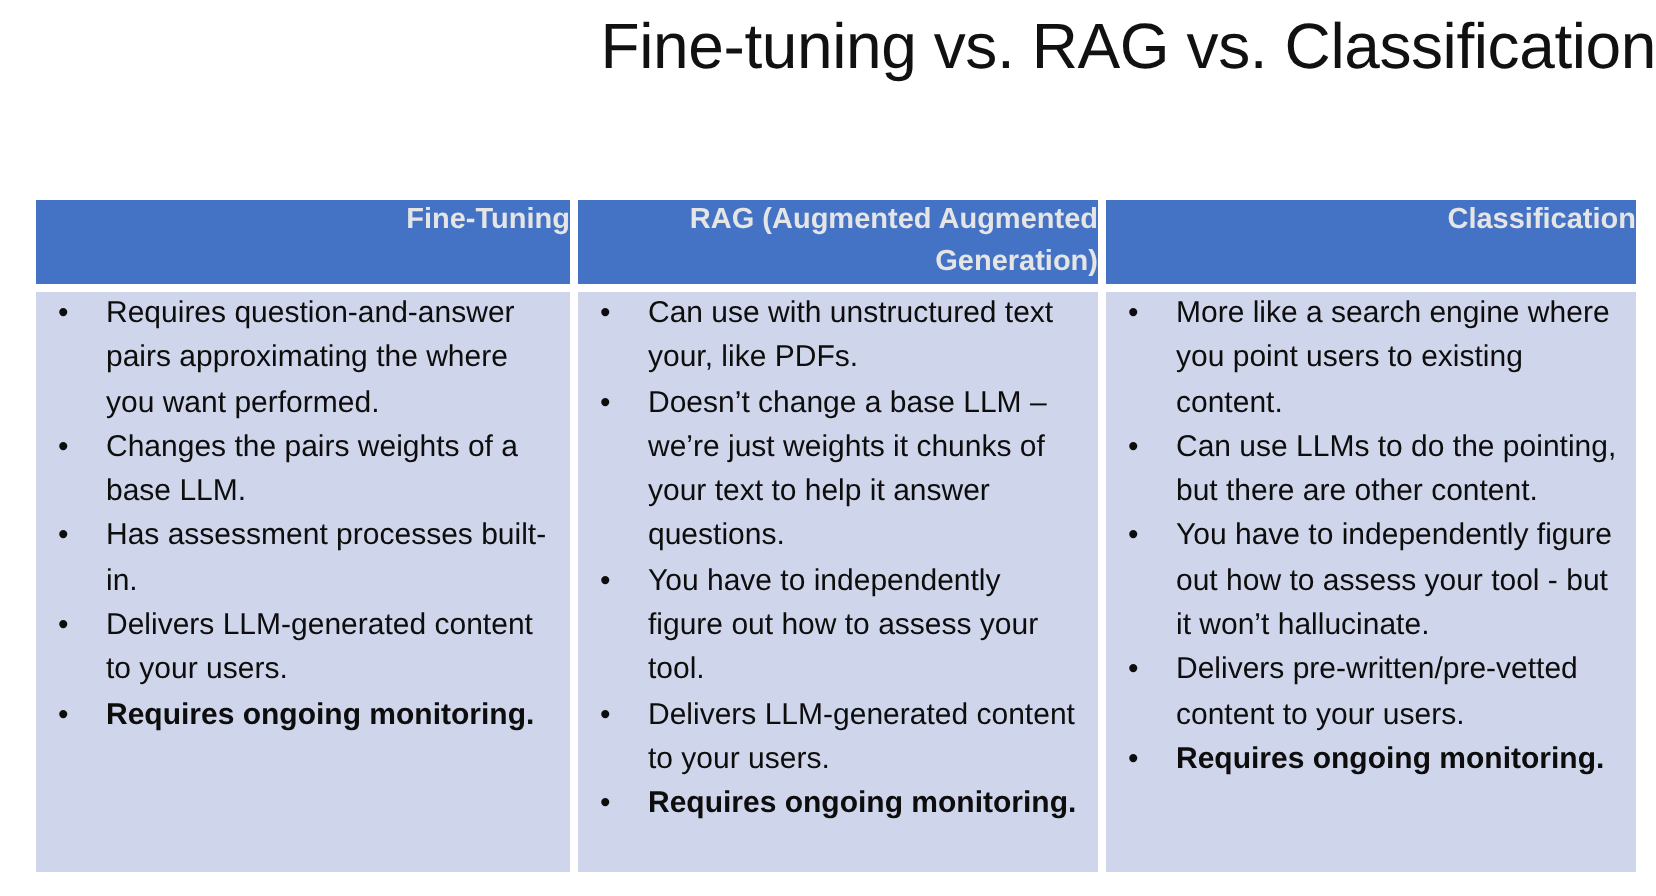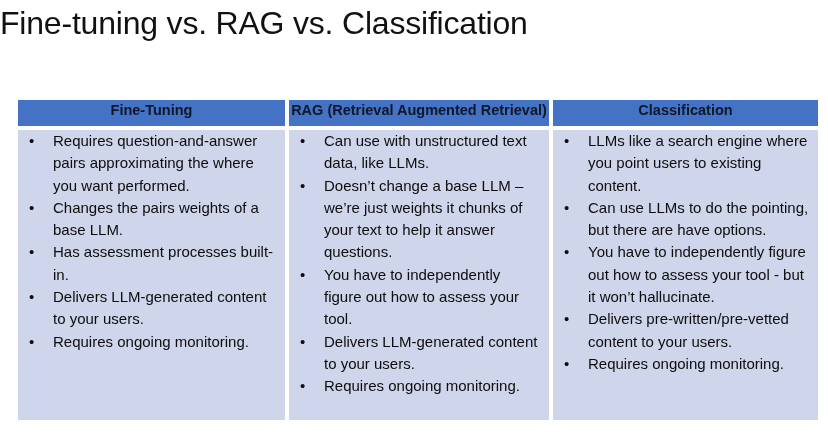--- a/index.html
+++ b/index.html
@@ -19,21 +19,21 @@
     width: 828px;
     height: 448px;
     background: #ffffff;
   }
 
   .slide-title {
     position: absolute;
     left: 0;
     top: 2px;
     width: 828px;
-    text-align: left;
+    text-align: right;
     font-size: 32px;
     font-weight: 400;
     color: #111111;
     letter-spacing: -0.2px;
     line-height: 42px;
     white-space: nowrap;
   }
 
   .comparison-table {
     position: absolute;
@@ -52,27 +52,27 @@
     margin: 0;
     vertical-align: top;
   }
 
   .col-1 { width: 267px; }
   .col-2 { width: 260px; }
   .col-3 { width: 265px; }
 
   .header-cell {
     background: #4472C4;
-    color: #0f172a;
+    color: #e5e5e5;
     font-size: 14.5px;
     font-weight: bold;
     line-height: 21px;
     padding: 8px 0 8px 10px;
     height: 26px;
-    text-align: center;
+    text-align: right;
     box-sizing: content-box;
   }
 
   .body-cell {
     background: #CFD5EA;
     height: 290px;
     padding: 6px 0 4px 0;
     box-sizing: border-box;
   }
 
@@ -94,21 +94,21 @@
   .bullet-item .bullet-dot {
     position: absolute;
     left: 11px;
     top: 0;
     font-size: 15px;
     line-height: 22.3px;
     color: #0d0d0d;
   }
 
   .bullet-item.is-bold .bullet-text {
-    font-weight: normal;
+    font-weight: bold;
   }
 
   .bullet-text {
     display: block;
   }
 </style>
 </head>
 <body>
 
 <div class="slide">
@@ -117,21 +117,21 @@
 
   <table class="comparison-table">
     <colgroup>
       <col class="col-1">
       <col class="col-2">
       <col class="col-3">
     </colgroup>
     <thead>
       <tr>
         <th class="header-cell">Fine-Tuning</th>
-        <th class="header-cell">RAG (Retrieval Augmented Retrieval)</th>
+        <th class="header-cell">RAG (Augmented Augmented Generation)</th>
         <th class="header-cell">Classification</th>
       </tr>
     </thead>
     <tbody>
       <tr>
         <td class="body-cell">
           <ul class="bullet-list">
             <li class="bullet-item">
               <span class="bullet-dot">•</span>
               <span class="bullet-text">Requires question-and-answer pairs approximating the where you want performed.</span>
@@ -152,21 +152,21 @@
               <span class="bullet-dot">•</span>
               <span class="bullet-text">Requires ongoing monitoring.</span>
             </li>
           </ul>
         </td>
 
         <td class="body-cell">
           <ul class="bullet-list">
             <li class="bullet-item">
               <span class="bullet-dot">•</span>
-              <span class="bullet-text">Can use with unstructured text data, like LLMs.</span>
+              <span class="bullet-text">Can use with unstructured text your, like PDFs.</span>
             </li>
             <li class="bullet-item">
               <span class="bullet-dot">•</span>
               <span class="bullet-text">Doesn’t change a base LLM – we’re just weights it chunks of your text to help it answer questions.</span>
             </li>
             <li class="bullet-item">
               <span class="bullet-dot">•</span>
               <span class="bullet-text">You have to independently figure out how to assess your tool.</span>
             </li>
             <li class="bullet-item">
@@ -177,25 +177,25 @@
               <span class="bullet-dot">•</span>
               <span class="bullet-text">Requires ongoing monitoring.</span>
             </li>
           </ul>
         </td>
 
         <td class="body-cell">
           <ul class="bullet-list">
             <li class="bullet-item">
               <span class="bullet-dot">•</span>
-              <span class="bullet-text">LLMs like a search engine where you point users to existing content.</span>
-            </li>
-            <li class="bullet-item">
-              <span class="bullet-dot">•</span>
-              <span class="bullet-text">Can use LLMs to do the pointing, but there are have options.</span>
+              <span class="bullet-text">More like a search engine where you point users to existing content.</span>
+            </li>
+            <li class="bullet-item">
+              <span class="bullet-dot">•</span>
+              <span class="bullet-text">Can use LLMs to do the pointing, but there are other content.</span>
             </li>
             <li class="bullet-item">
               <span class="bullet-dot">•</span>
               <span class="bullet-text">You have to independently figure out how to assess your tool - but it won’t hallucinate.</span>
             </li>
             <li class="bullet-item">
               <span class="bullet-dot">•</span>
               <span class="bullet-text">Delivers pre-written/pre-vetted content to your users.</span>
             </li>
             <li class="bullet-item is-bold">

